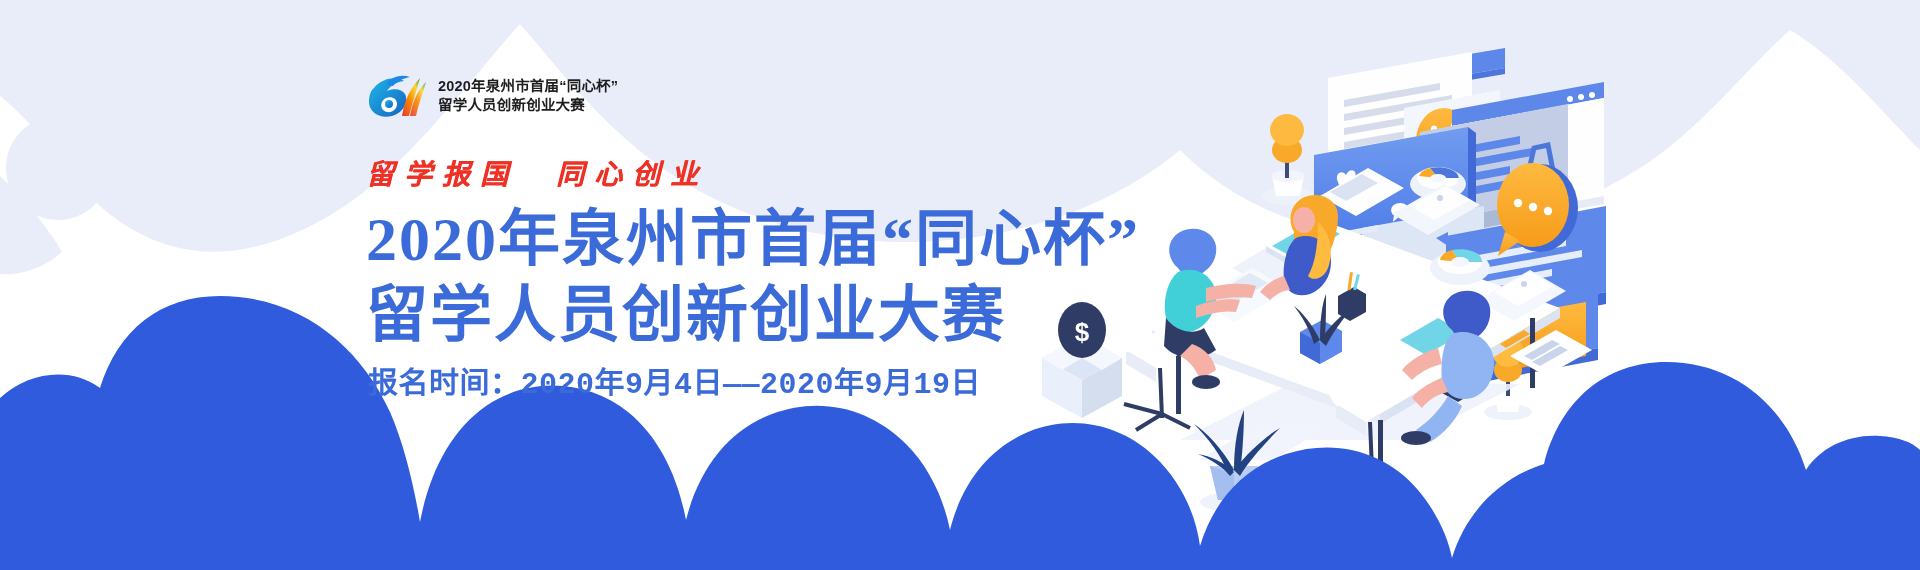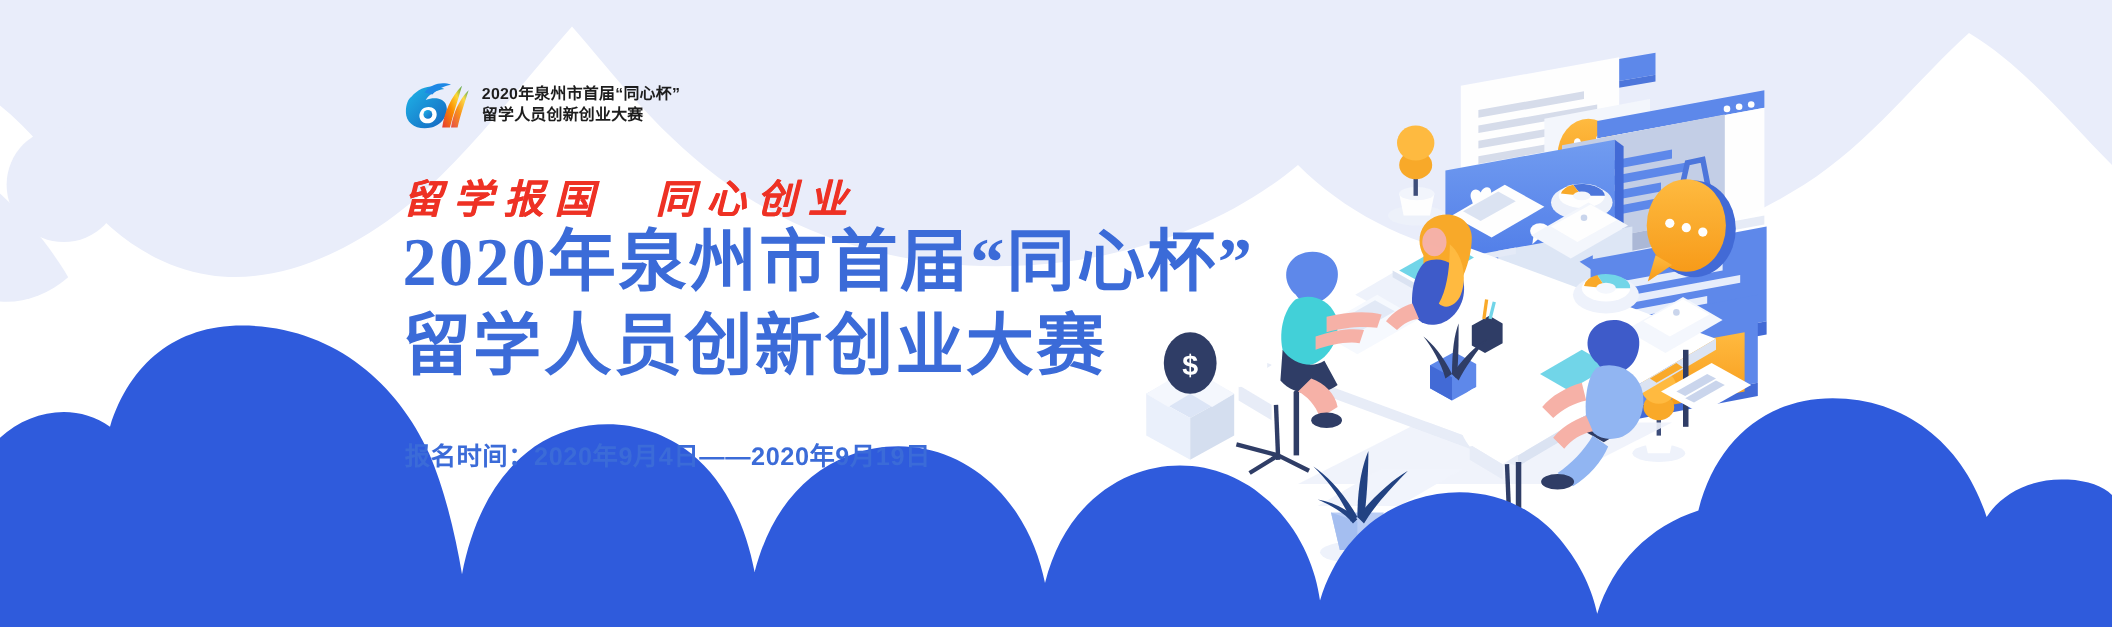--- a/index.html
+++ b/index.html
@@ -34,41 +34,41 @@
   }
   #logo-text span{
     font-size:14.5px;font-weight:bold;color:#1d1d1d;
     letter-spacing:.2px;white-space:nowrap;
     font-family:"Liberation Sans","DejaVu Sans",sans-serif;
   }
 
   #slogan{
     position:absolute;left:366px;top:152px;
     font-family:"Liberation Serif","DejaVu Serif",serif;
-    font-size:36px;font-weight:bold;color:#ee3124;
+    font-size:28px;font-weight:bold;color:#ee3124;
     letter-spacing:10px;white-space:nowrap;
     font-style:italic;
     text-shadow:0.5px 0 0 #ee3124;
   }
 
   .headline{
     position:absolute;left:366px;
     font-family:"Liberation Serif","DejaVu Serif",serif;
     font-weight:bold;color:#3b6bd8;
     font-size:62px;line-height:1;letter-spacing:2px;
     white-space:nowrap;
   }
   #headline-1{top:208px;}
   #headline-2{top:284px;}
 
   #date-line{
     position:absolute;left:368px;top:358px;
-    font-family:Liberation Sans, sans-serif;
-    font-size:23px;font-weight:bold;color:#3b6bd8;
-    letter-spacing:.5px;white-space:nowrap;margin-top:38px;
+    font-family:Liberation Mono, monospace;
+    font-size:30px;font-weight:bold;color:#3b6bd8;
+    letter-spacing:.5px;white-space:nowrap;
   }
 
   
   #illustration{position:absolute;left:0;top:0;z-index:30;}
   .ct{font-family:"Liberation Sans","DejaVu Sans",sans-serif;font-weight:bold;}
 </style>
 </head>
 <body>
 
 <div id="banner">

